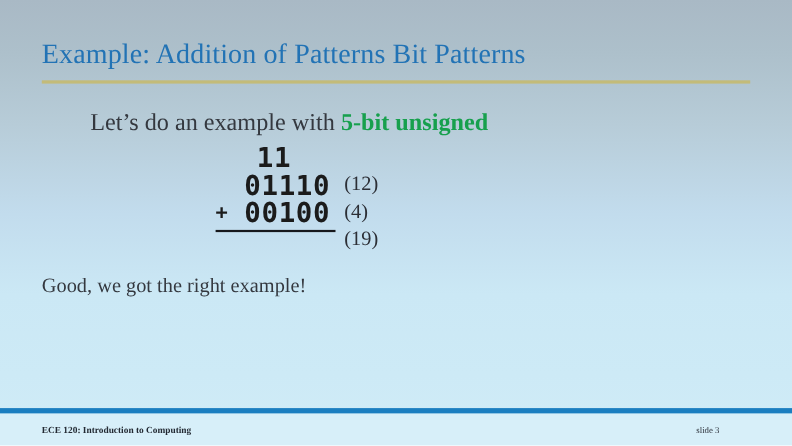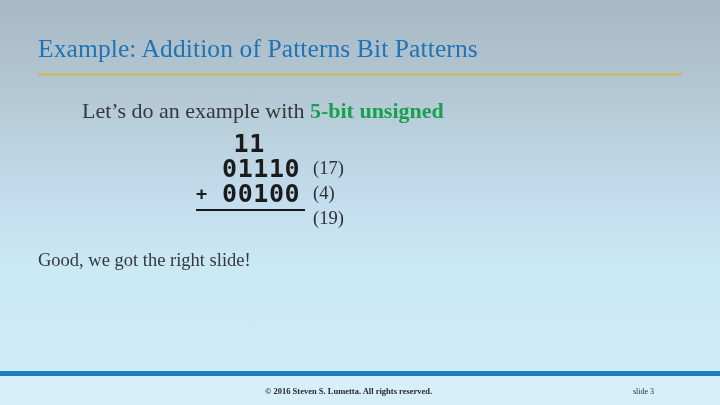--- a/index.html
+++ b/index.html
@@ -172,38 +172,38 @@
 
     <div class="math-row">
       <span class="op"></span>
       <span class="bits carry">11</span>
       <span class="dec"></span>
     </div>
 
     <div class="math-row">
       <span class="op"></span>
       <span class="bits">01110</span>
-      <span class="dec">(17)</span>
+      <span class="dec">(12)</span>
     </div>
 
     <div class="math-row">
       <span class="op">+</span>
       <span class="bits">00100</span>
       <span class="dec">(4)</span>
     </div>
 
     <div class="math-row">
       <span class="op"></span>
       <span class="dec">(19)</span>
     </div>
 
   </div>
   <div id="sum-rule"></div>
 
-  <div id="line-closing">Good, we got the right slide!</div>
+  <div id="line-closing">Good, we got the right example!</div>
 
   <div id="footer-bar"></div>
   <div id="footer">
-    <span class="foot-txt" id="foot-copy">© 2016 Steven S. Lumetta.  All rights reserved.</span>
+    <span class="foot-txt" id="foot-course">ECE 120: Introduction to Computing</span>
     <span class="foot-txt" id="foot-slide">slide 3</span>
   </div>
 
 </div>
 
 </body></html>

